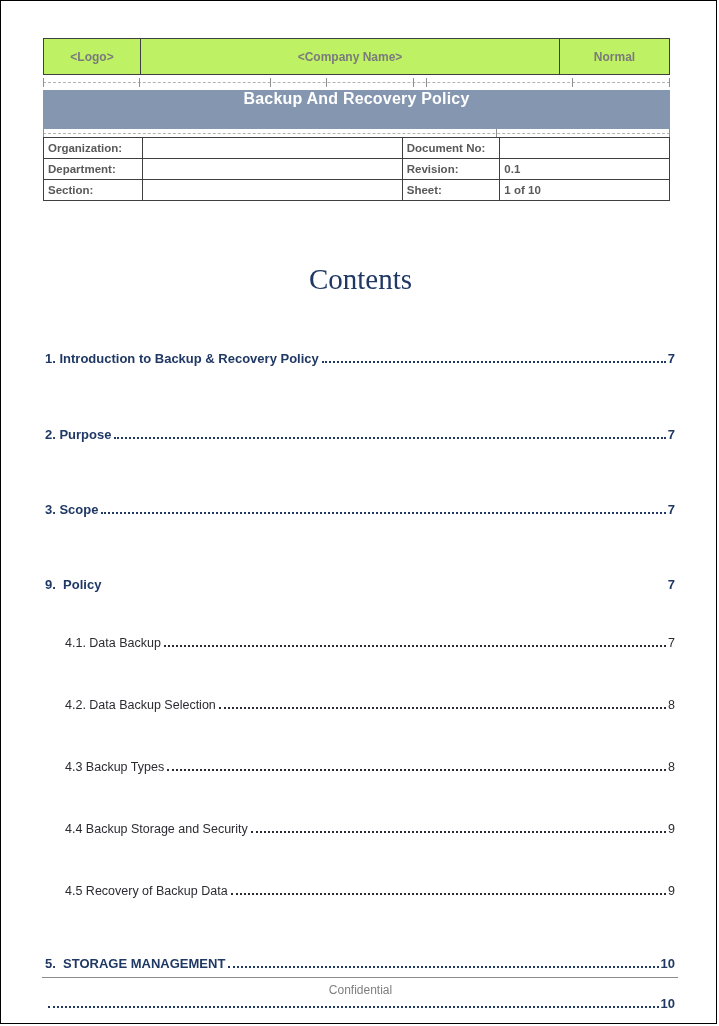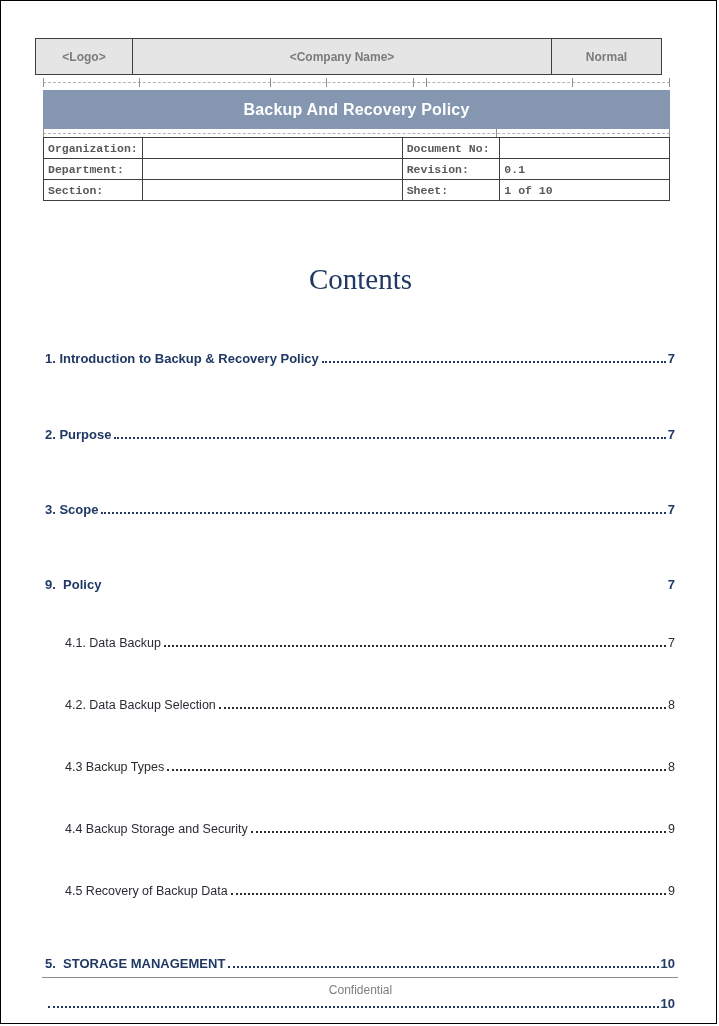--- a/index.html
+++ b/index.html
@@ -5,57 +5,57 @@
   * { margin:0; padding:0; box-sizing:border-box; }
   html,body { background:#fff; }
   body { font-family:"Liberation Sans", sans-serif; }
   .page {
     position:relative; width:717px; height:1024px;
     margin:0; background:#fff; border:1px solid #000; overflow:hidden;
   }
 
   
   .header-table {
-    position:absolute; left:34px; top:37px; width:627px; height:37px;
-    display:flex; border:1px solid #3f3f3f; background:#e5e5e5;
+    position:absolute; left:42px; top:37px; width:627px; height:37px;
+    display:flex; border:1px solid #3f3f3f; background:#bef264;
   }
   .header-table .cell {
     display:flex; align-items:center; justify-content:center;
     font-weight:bold; font-size:12px; color:#7b7b7b;
   }
   .cell-logo   { width:96px; }
   .cell-company{ flex:1; border-left:1px solid #3f3f3f; border-right:1px solid #3f3f3f; font-size:12.5px; }
   .cell-normal { width:109px; }
 
   
   .hdash { position:absolute; left:42px; width:627px; height:0; border-top:1px dashed #b3b3b3; }
   .hdash-1 { top:81px; }
   .hdash-2 { top:132px; }
   .tick { position:absolute; width:1px; background:#8f8f8f; }
   .tick-row1 { top:77px; height:9px; }
   .tick-row2 { top:128px; height:8px; }
 
   
   .banner {
     position:absolute; left:42px; top:89px; width:627px; height:39px;
-    background:#8496B0; display:flex; align-items:center; justify-content:center;
+    background:#8496B0; display:flex; justify-content:center;
   }
   .banner .banner-title {
     color:#ffffff; font-weight:bold; font-size:16px; letter-spacing:0.2px;
   }
 
   
   .meta-table {
     position:absolute; left:42px; top:136px; width:627px;
     border-collapse:collapse; table-layout:fixed;
   }
   .meta-table td {
     border:1px solid #3f3f3f; height:21px;
     font-weight:bold; font-size:11.5px; color:#595959;
-    padding:0 0 0 4px; vertical-align:middle; background:#fff;font-family:Liberation Mono, monospace;
+    padding:0 0 0 4px; vertical-align:middle; background:#fff;
   }
   .col-l1 { width:96px; } .col-v1 { width:253px; }
   .col-l2 { width:95px; } .col-v2 { width:165px;margin-left:12px; }
 
   
   .contents-heading {
     position:absolute; left:0; top:262px; width:719px;
     text-align:center; font-family:"Liberation Serif", serif;
     font-size:29px; font-weight:normal; color:#1F3864;
   }

